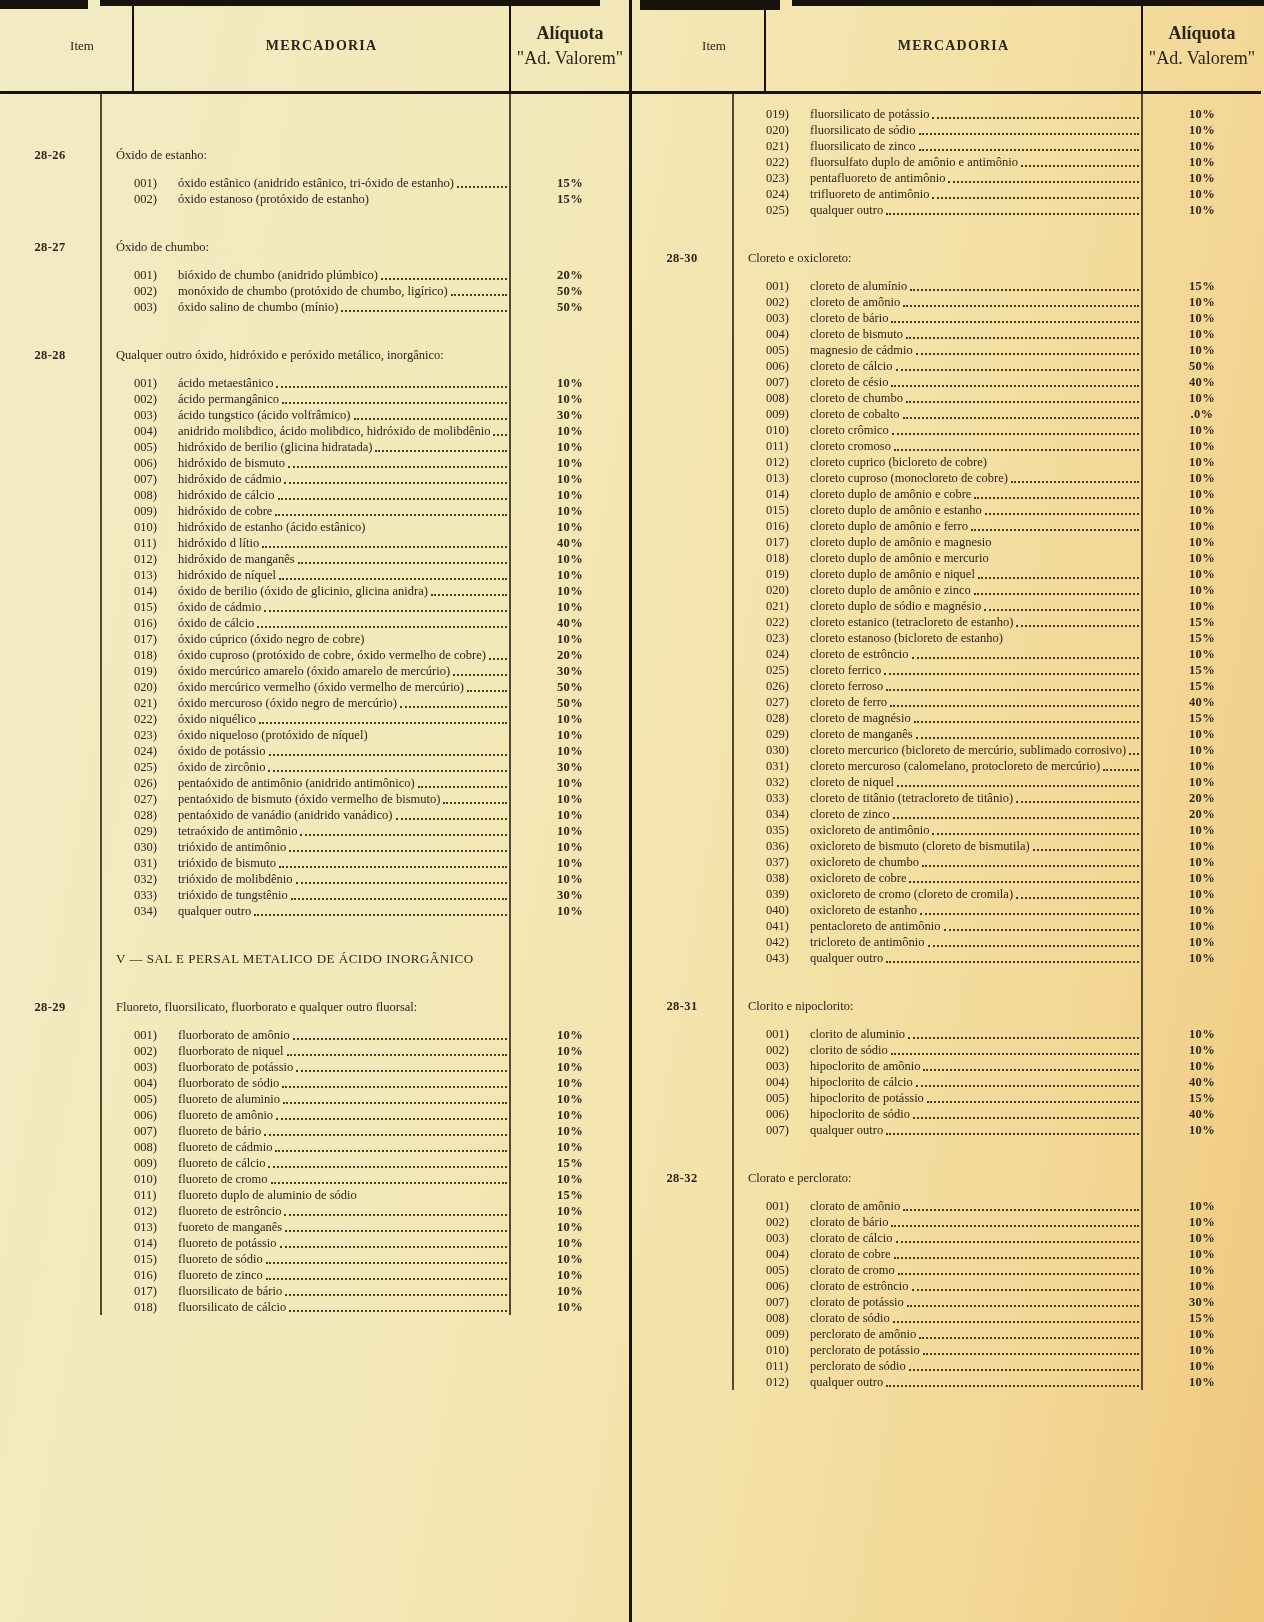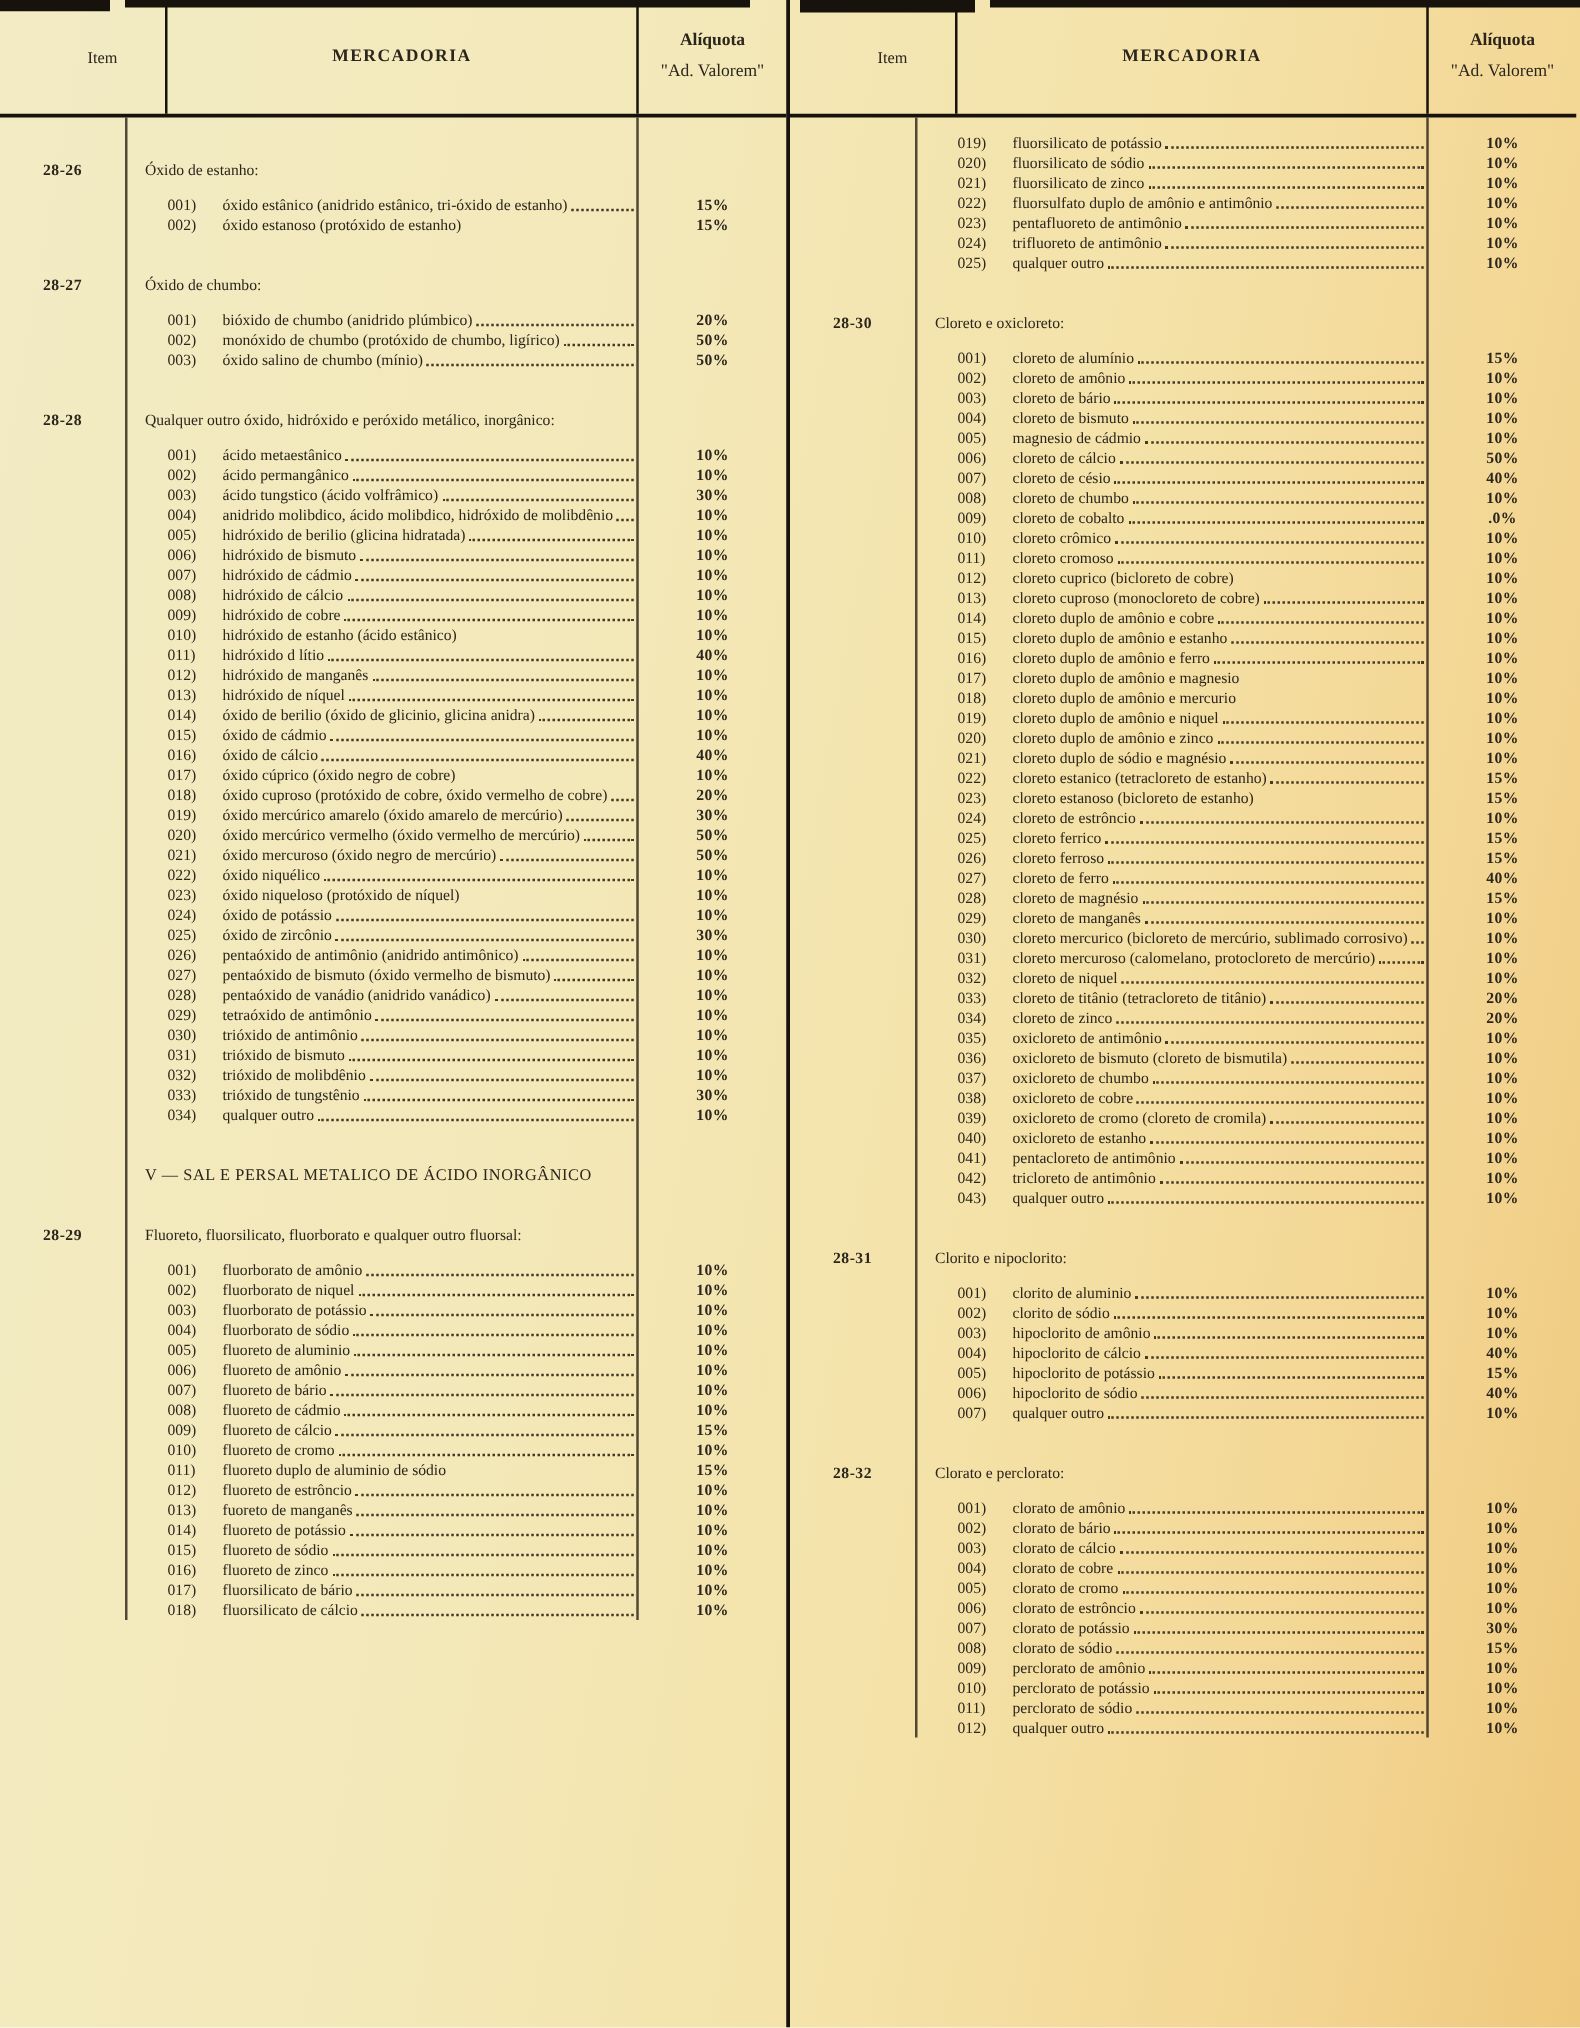--- a/index.html
+++ b/index.html
@@ -13,24 +13,24 @@
   .scan-bar{position:absolute;background:#17120b;}
   .col{width:629px;box-sizing:border-box;position:relative;font-size:12.5px;line-height:16px;}
   .center-rule{width:3px;background:#17120b;flex:0 0 3px;}
   
   .col-header{display:flex;height:94px;border-bottom:3px solid #17120b;box-sizing:border-box;}
   .h-item{width:100px;flex:0 0 100px;display:flex;align-items:center;justify-content:center;
           border-right:2px solid #17120b;font-size:13px;padding-left:32px;}
   .h-merc{flex:1;display:flex;align-items:center;justify-content:center;font-weight:bold;
           letter-spacing:1.2px;font-size:14px;}
   .h-ali{width:118px;flex:0 0 118px;border-left:2px solid #17120b;display:flex;flex-direction:column;
-         align-items:center;justify-content:center;gap:9px;font-size:14px;}
+         align-items:center;justify-content:center;gap:9px;font-size:18px;}
   .h-ali .t{font-weight:bold;}
   
-  .col-body{position:relative;padding-top:34px;}
+  .col-body{position:relative;padding-top:53px;}
   #col1 .col-body{padding-top:12px;}
   .col-body::before{content:"";position:absolute;left:100px;top:0;bottom:0;width:2px;background:#352d1d;opacity:.85;}
   .col-body::after{content:"";position:absolute;right:118px;top:0;bottom:0;width:2px;background:#352d1d;opacity:.85;}
   .section{margin-bottom:32px;}
   .section-head{display:flex;}
   .section-code{width:100px;flex:0 0 100px;text-align:center;font-weight:bold;letter-spacing:.4px;}
   .section-title{flex:1;padding-left:44px;text-indent:-28px;padding-right:126px;}
   .section.group .section-title{letter-spacing:.5px;font-size:13px;}
   .entries{margin:12px 0 0 134px;}
   .section.no-title .entries{margin-top:0;}

